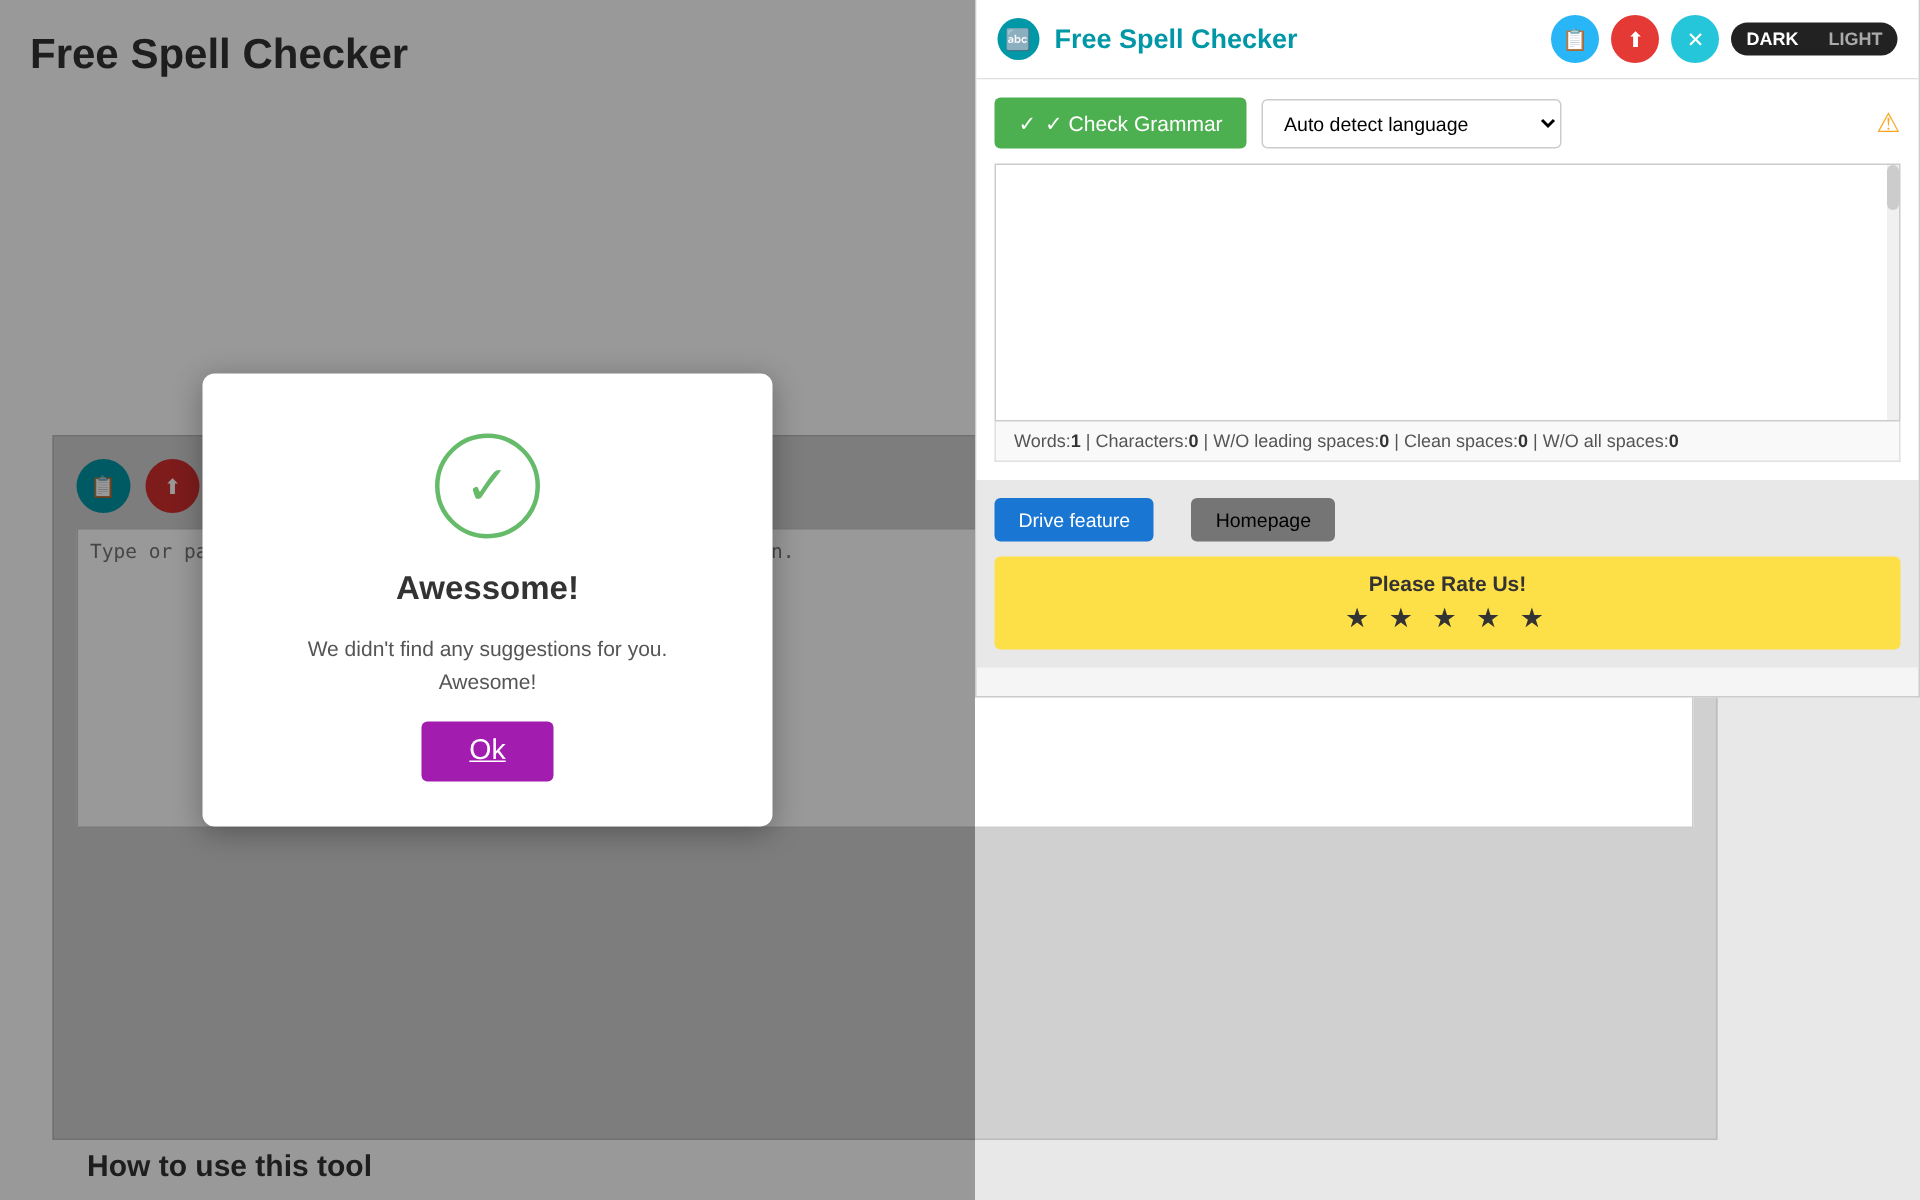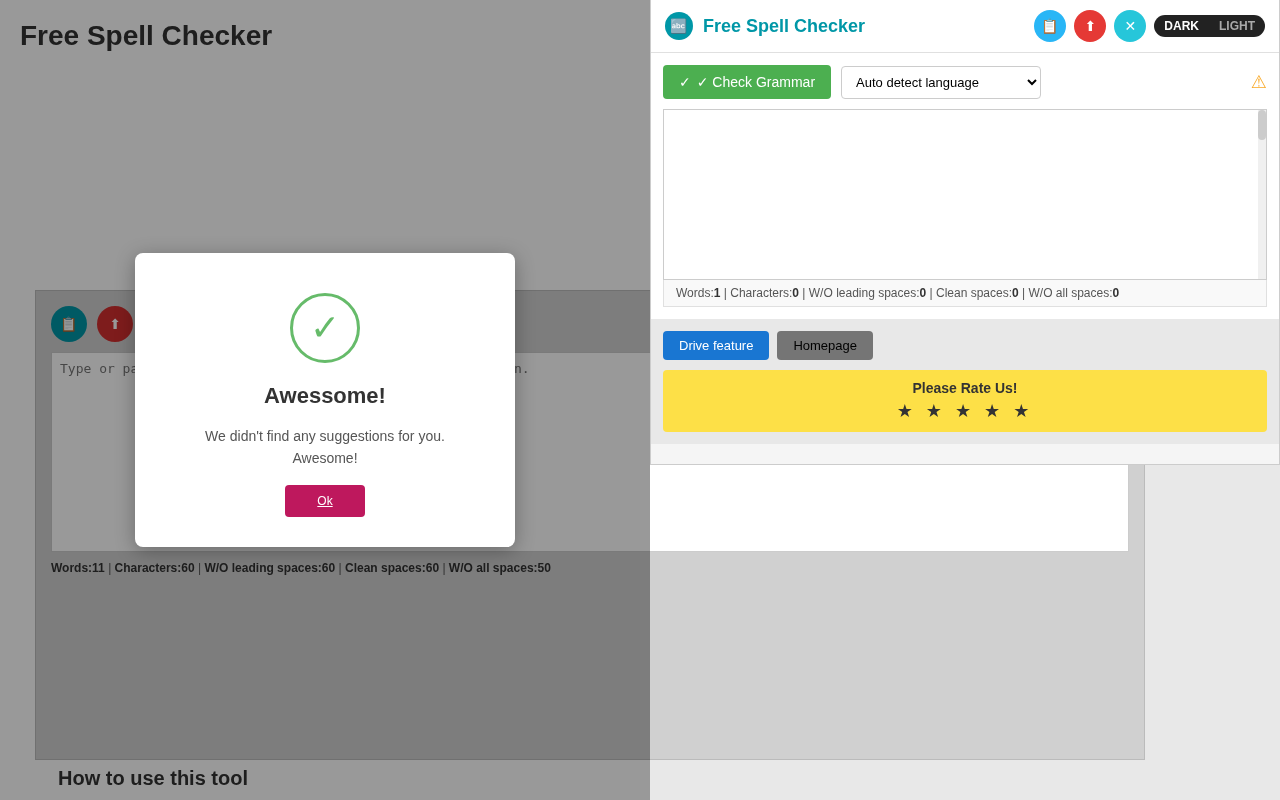--- a/index.html
+++ b/index.html
@@ -243,21 +243,21 @@
     .ext-stats span.val { font-weight: bold; color: #333; }
 
     
     .ext-bottom {
       background: #e8e8e8;
       padding: 12px;
     }
 
     .ext-bottom-btns {
       display: flex;
-      gap: 8px;
+      gap: 25px;
       margin-bottom: 10px;
     }
 
     .drive-btn {
       background: #1976d2;
       color: #fff;
       border: none;
       padding: 7px 16px;
       border-radius: 4px;
       cursor: pointer;
@@ -337,26 +337,26 @@
     }
 
     .modal-message {
       font-size: 14px;
       color: #555;
       margin-bottom: 16px;
       line-height: 1.6;
     }
 
     .modal-ok-btn {
-      background: #be185d;
+      background: #a21caf;
       color: #fff;
       border: none;
       padding: 9px 32px;
       border-radius: 4px;
-      font-size: 12px;
+      font-size: 19px;
       cursor: pointer;
       text-decoration: underline;
     }
 
     .how-to-section {
       position: absolute;
       bottom: 0; left: 48px;
       width: 600px;
       padding: 10px;
     }
@@ -380,27 +380,20 @@
     <button class="inner-icon-btn red">⬆</button>
     <button class="inner-check-btn">
       <span>✓</span>
       <span>✓ Check Grammar</span>
     </button>
     <select class="inner-select">
       <option>Auto detect language</option>
     </select>
   </div>
   <textarea class="inner-textarea" placeholder="Type or paste your text here, then click the Grammar button." style=""></textarea>
-  <div class="inner-stats">
-    <span>Words:</span><span class="val">11</span>
-    | <span>Characters:</span><span class="val">60</span>
-    | <span>W/O leading spaces:</span><span class="val">60</span>
-    | <span>Clean spaces:</span><span class="val">60</span>
-    | <span>W/O all spaces:</span><span class="val">50</span>
-  </div>
 </div>
 
 <div class="how-to-section">
   <h2>How to use this tool</h2>
 </div>
 
 <div class="ext-panel">
 
   <div class="ext-header">
     <div class="ext-logo">

